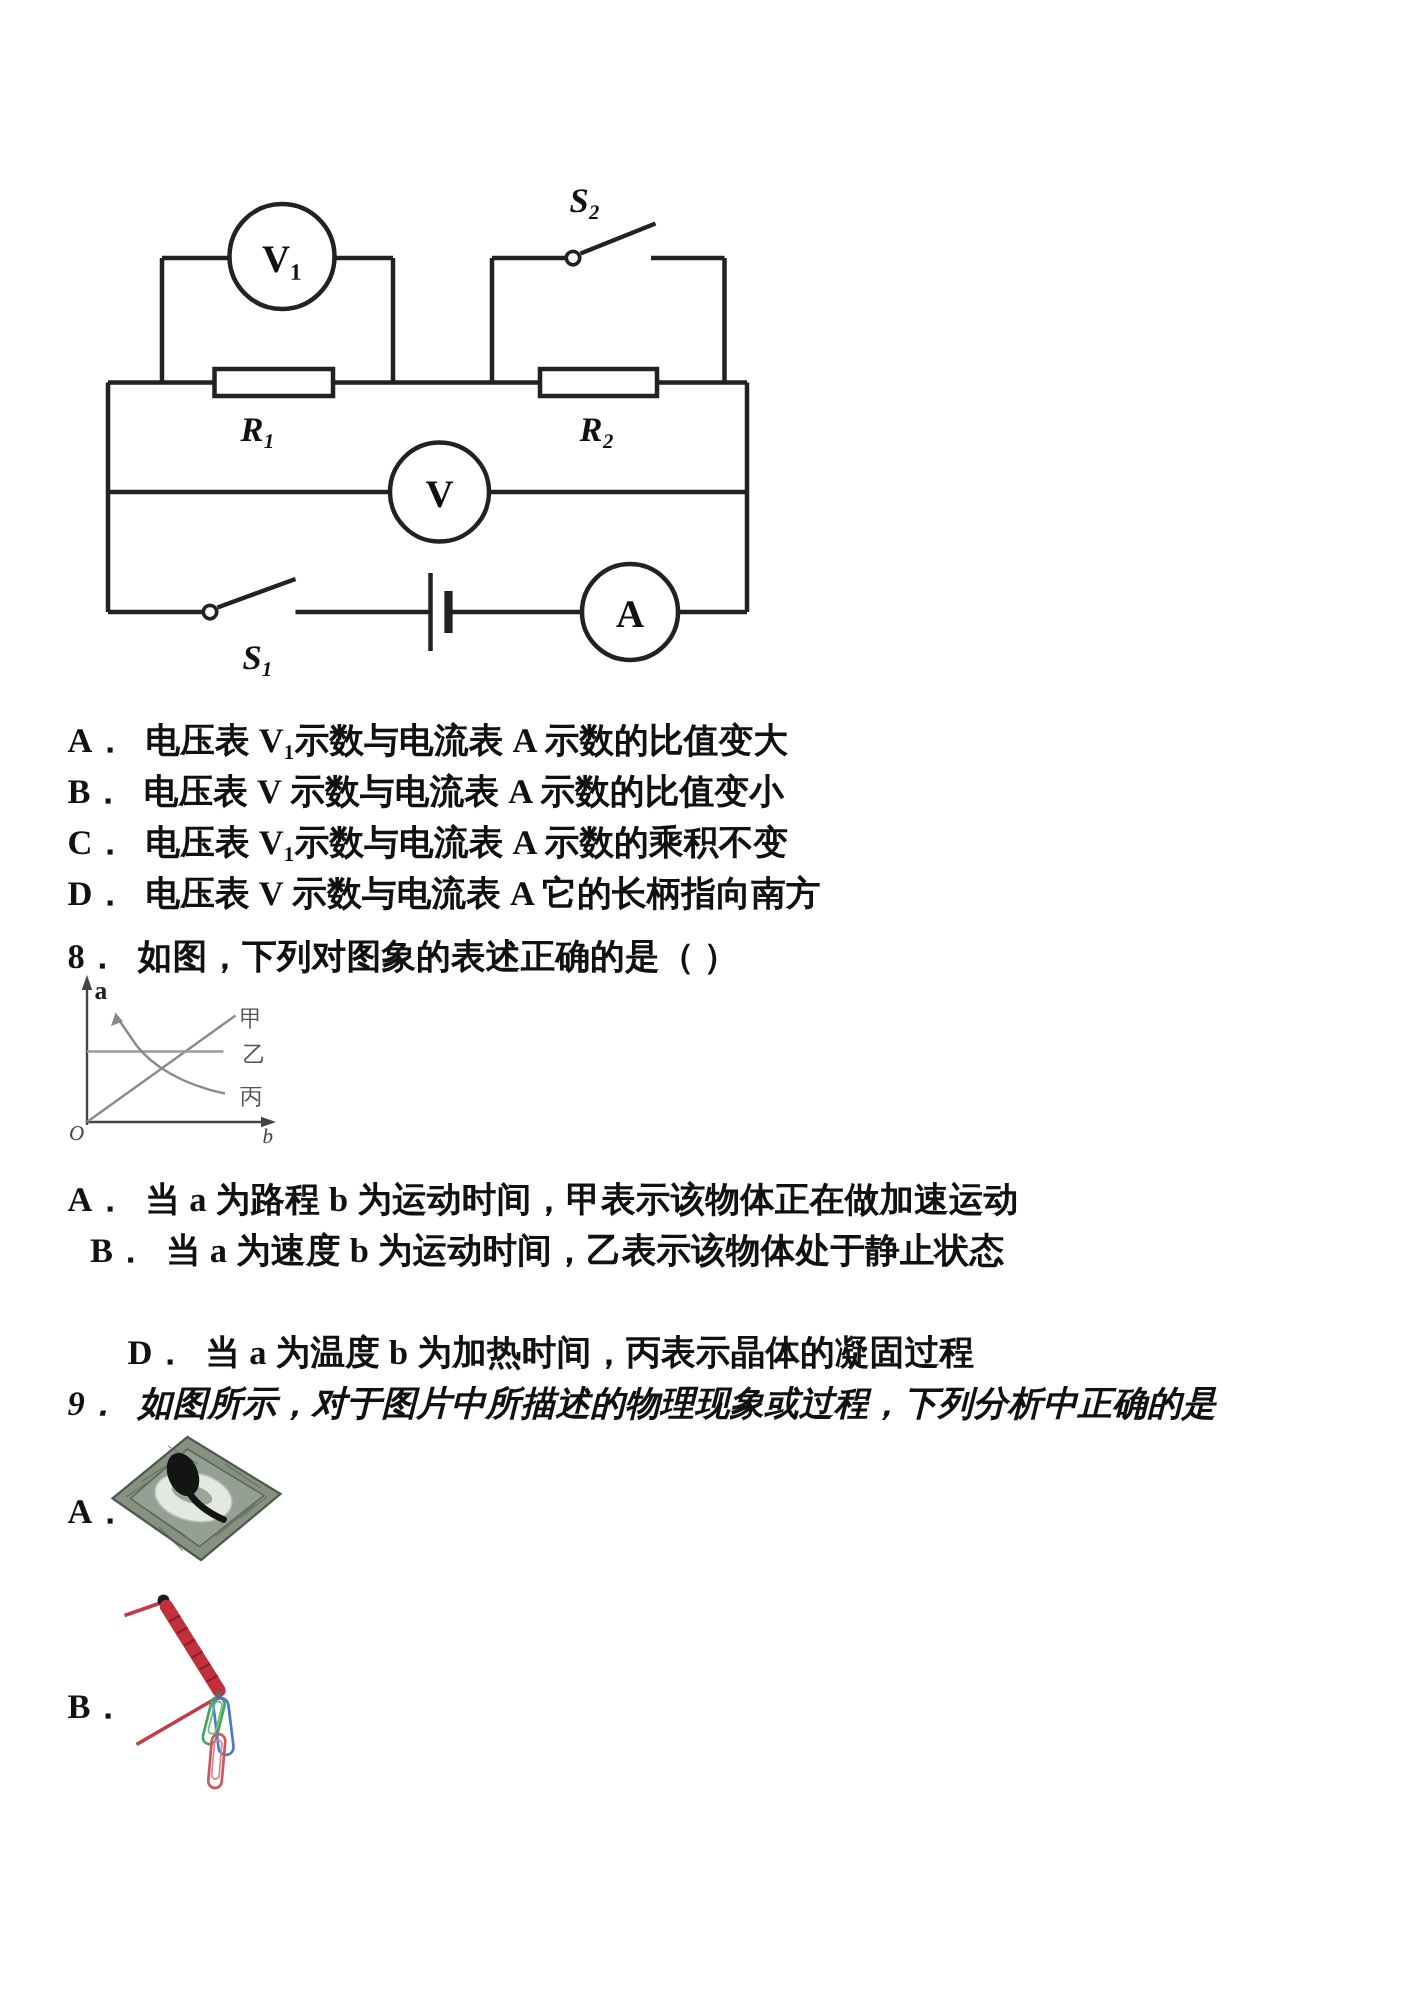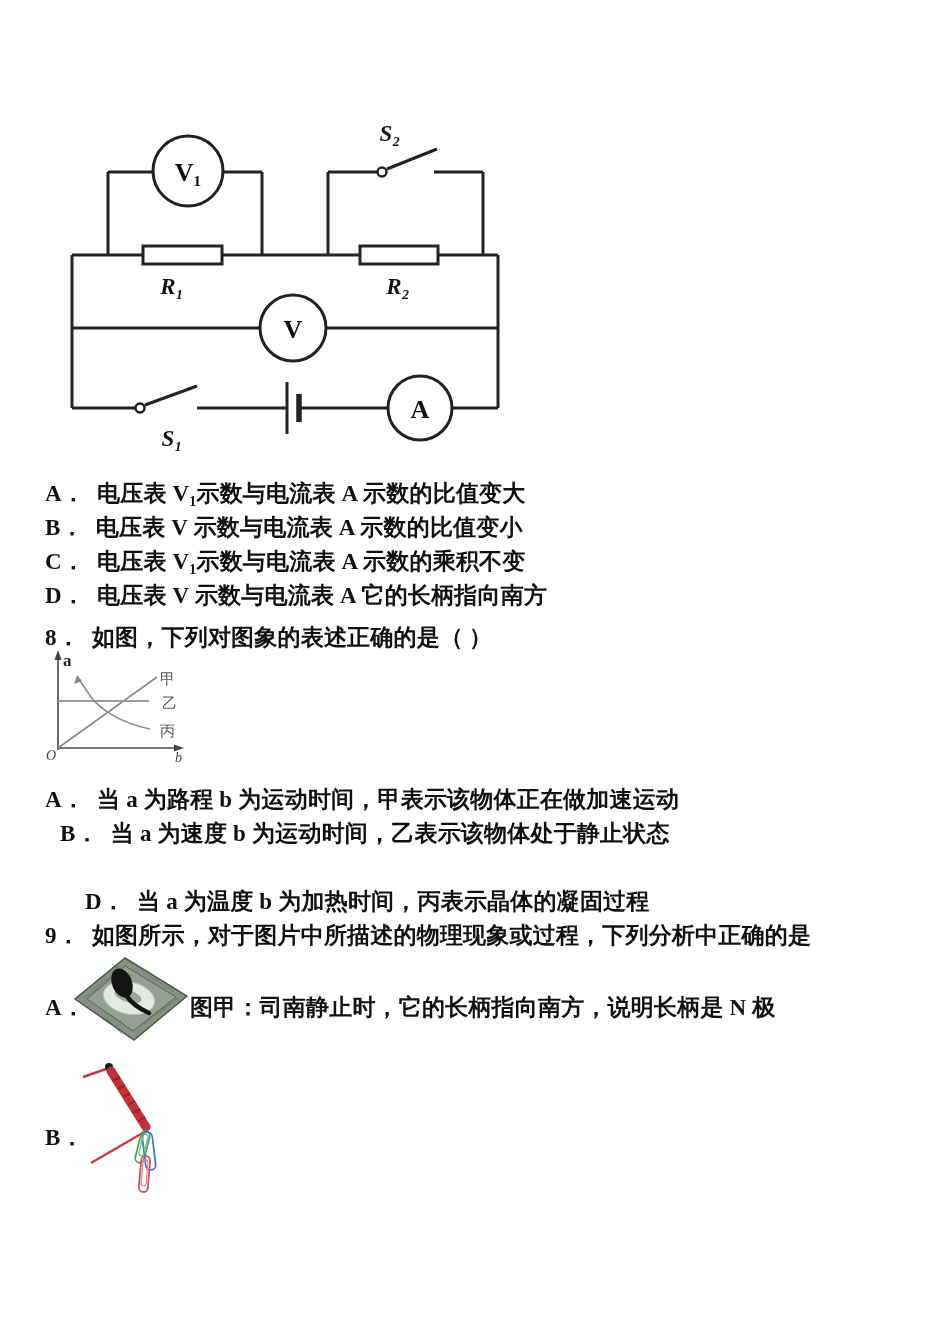--- a/index.html
+++ b/index.html
@@ -122,21 +122,21 @@
   <div class="tline" style="left:45px;top:790px;">
     <span class="lbl">A．</span><span>当 a 为路程 b 为运动时间，甲表示该物体正在做加速运动</span>
   </div>
   <div class="tline" style="left:45px;top:824px;margin-left:15px;">
     <span class="lbl">B．</span><span>当 a 为速度 b 为运动时间，乙表示该物体处于静止状态</span>
   </div>
   <div class="tline" style="left:45px;top:892px;margin-left:40px;">
     <span class="lbl">D．</span><span>当 a 为温度 b 为加热时间，丙表示晶体的凝固过程</span>
   </div>
 
-  <div class="tline" style="left:45px;top:926px;">
+  <div class="tline" style="left:45px;top:926px;font-style:italic;">
     <span class="lbl">9．</span><span>如图所示，对于图片中所描述的物理现象或过程，下列分析中正确的是</span>
   </div>
 
   <div class="tline" style="left:45px;top:998px;">
     <span>A．</span>
   </div>
   <svg style="left:72px;top:956px;" width="118" height="86" viewBox="0 0 118 86">
 
     <polygon points="53,2 115,40 62,84 3,43" fill="#86927f" stroke="#4e584f" stroke-width="1.5"></polygon>
     <polygon points="53,10 104,41 61,75 15,43" fill="#94a094" stroke="#5c665c" stroke-width="1"></polygon>
@@ -152,23 +152,20 @@
         <path d="M50,78 L34,62"></path>
     </g>
 
     <ellipse cx="57" cy="42" rx="26" ry="16" fill="#e3e8e0" stroke="#b9c0b4" stroke-width="1" transform="rotate(12 57 42)"></ellipse>
 
     <ellipse cx="56" cy="40" rx="14" ry="6" fill="#9aa598" transform="rotate(18 56 40)"></ellipse>
 
     <ellipse cx="50" cy="27" rx="10" ry="15" fill="#141414" transform="rotate(-22 50 27)"></ellipse>
     <path d="M54,39 Q61,50 77,57" stroke="#141414" stroke-width="4.5" fill="none" stroke-linecap="round"></path>
   </svg>
-  <div class="tline" style="left:190px;top:998px;">
-    <span>图甲：司南静止时，它的长柄指向南方，说明长柄是 N 极</span>
-  </div>
 
   <div class="tline" style="left:45px;top:1128px;">
     <span>B．</span>
   </div>
   <svg style="left:80px;top:1058px;" width="100" height="140" viewBox="0 0 100 140">
 
     <path d="M3,19 L26,11" stroke="#c23b46" stroke-width="2.4" fill="none"></path>
 
     <circle cx="29" cy="9" r="4" fill="#1a1a1a"></circle>
 

